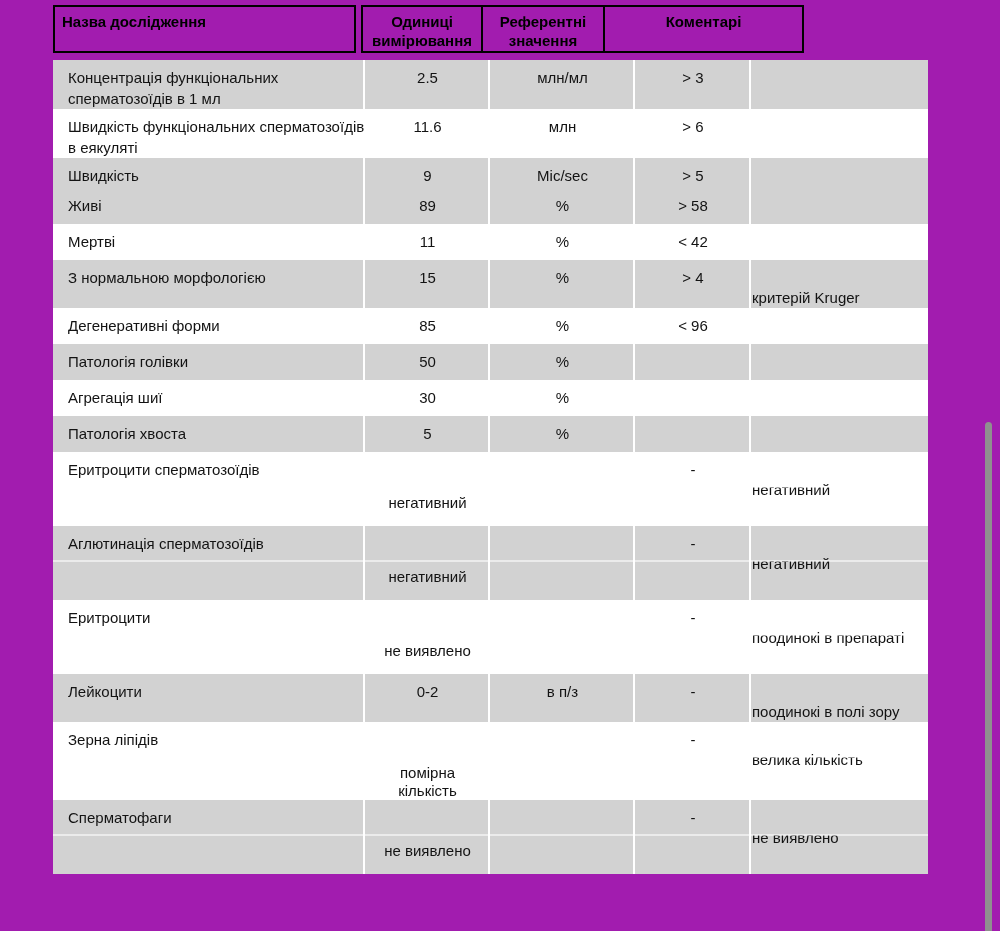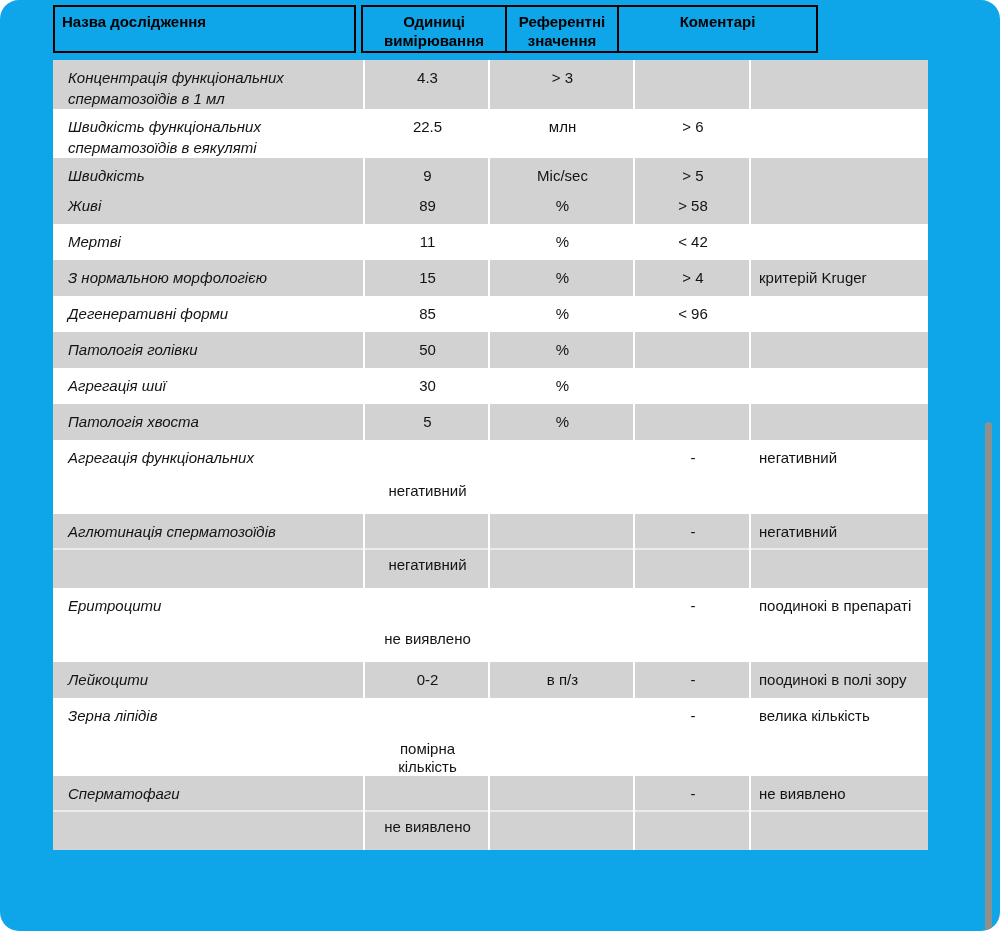--- a/index.html
+++ b/index.html
@@ -6,22 +6,21 @@
     margin: 0;
     padding: 0;
     background: #ffffff;
     font-family: "Liberation Sans", "DejaVu Sans", sans-serif;
   }
   .viewport {
     position: relative;
     width: 1000px;
     height: 931px;
     overflow: hidden;
-    background: #0ea5e9;
-    border-radius: 19px;
+    background: #a21caf;
   }
   .report {
     position: absolute;
     left: 53px;
     top: 5px;
     width: 875px;
   }
   
   .thead {
     display: flex;
@@ -38,22 +37,22 @@
     padding-top: 5px;
     text-align: center;
   }
   .th.name {
     width: 303px;
     text-align: left;
     padding-left: 7px;
     margin-right: 7px;
   }
   .th.result  { width: 125px; }
-  .th.unit    { width: 146px; margin-left: -2px; }
-  .th.ref     { width: 114px; margin-left: -2px; padding-top: 5px; }
+  .th.unit    { width: 122px; margin-left: -2px; }
+  .th.ref     { width: 124px; margin-left: -2px; padding-top: 5px; }
   .th.comment { width: 201px; margin-left: -2px; }
   
   .row {
     display: grid;
     grid-template-columns: 312px 125px 145px 116px 1fr;
     background-repeat: no-repeat;
     background-size: 2px 100%, 2px 100%, 2px 100%, 2px 100%;
     background-position: 310px 0, 435px 0, 580px 0, 696px 0;
   }
   .row.gray {
@@ -68,25 +67,24 @@
   .row.h36 { min-height: 36px; }
   .row.split { grid-template-rows: 34px 2px auto; }
   .cell {
     font-size: 15px;
     line-height: 21px;
     color: #131313;
     padding-top: 7px;
     box-sizing: border-box;
   }
   .cell.name {
-    font-style: italic;
     padding-left: 15px;
   }
   .cell.result, .cell.unit, .cell.ref { text-align: center; }
-  .cell.comment { padding-left: 8px; padding-right: 2px; }
+  .cell.comment { padding-left: 1px; padding-right: 2px; margin-top: 20px; }
   .subdivider {
     grid-column: 1 / -1;
     height: 2px;
     background: rgba(255,255,255,0.55);
   }
   .cell.result2 {
     grid-column: 2;
     text-align: center;
     line-height: 18px;
     padding-top: 6px;
@@ -112,28 +110,29 @@
 
     <div class="thead">
       <div class="th name">Назва дослідження</div>
       <div class="th unit">Одиниці вимірювання</div>
       <div class="th ref">Референтні значення</div>
       <div class="th comment">Коментарі</div>
     </div>
 
     <div class="row gray h46">
       <div class="cell name">Концентрація функціональних сперматозоїдів в 1 мл</div>
-      <div class="cell result">4.3</div>
+      <div class="cell result">2.5</div>
+      <div class="cell unit">млн/мл</div>
       <div class="cell ref">&gt; 3</div>
       <div class="cell comment"></div>
     </div>
 
     <div class="row white h46">
       <div class="cell name">Швидкість функціональних сперматозоїдів в еякуляті</div>
-      <div class="cell result">22.5</div>
+      <div class="cell result">11.6</div>
       <div class="cell unit">млн</div>
       <div class="cell ref">&gt; 6</div>
       <div class="cell comment"></div>
     </div>
 
     <div class="row gray h30">
       <div class="cell name">Швидкість</div>
       <div class="cell result">9</div>
       <div class="cell unit">Mic/sec</div>
       <div class="cell ref">&gt; 5</div>
@@ -191,21 +190,21 @@
 
     <div class="row gray h36">
       <div class="cell name">Патологія хвоста</div>
       <div class="cell result">5</div>
       <div class="cell unit">%</div>
       <div class="cell ref"></div>
       <div class="cell comment"></div>
     </div>
 
     <div class="row white split">
-      <div class="cell name">Агрегація функціональних</div>
+      <div class="cell name">Еритроцити сперматозоїдів</div>
       <div class="cell result"></div>
       <div class="cell unit"></div>
       <div class="cell ref">-</div>
       <div class="cell comment">негативний</div>
       <div class="subdivider"></div>
       <div class="cell result2">негативний</div>
     </div>
 
     <div class="row gray split">
       <div class="cell name">Аглютинація сперматозоїдів</div>

